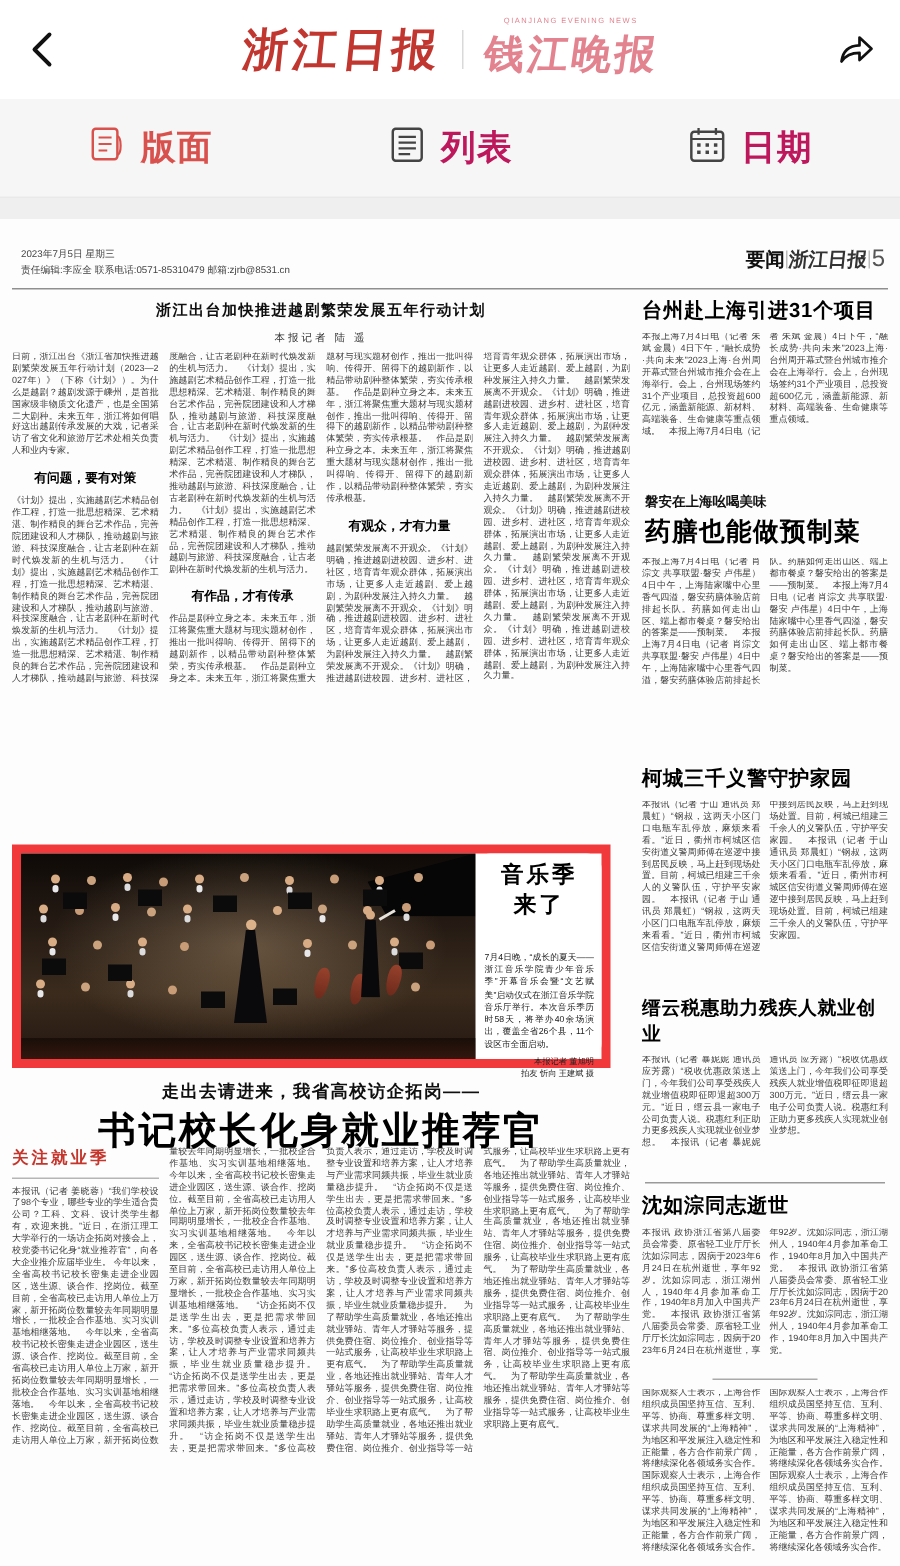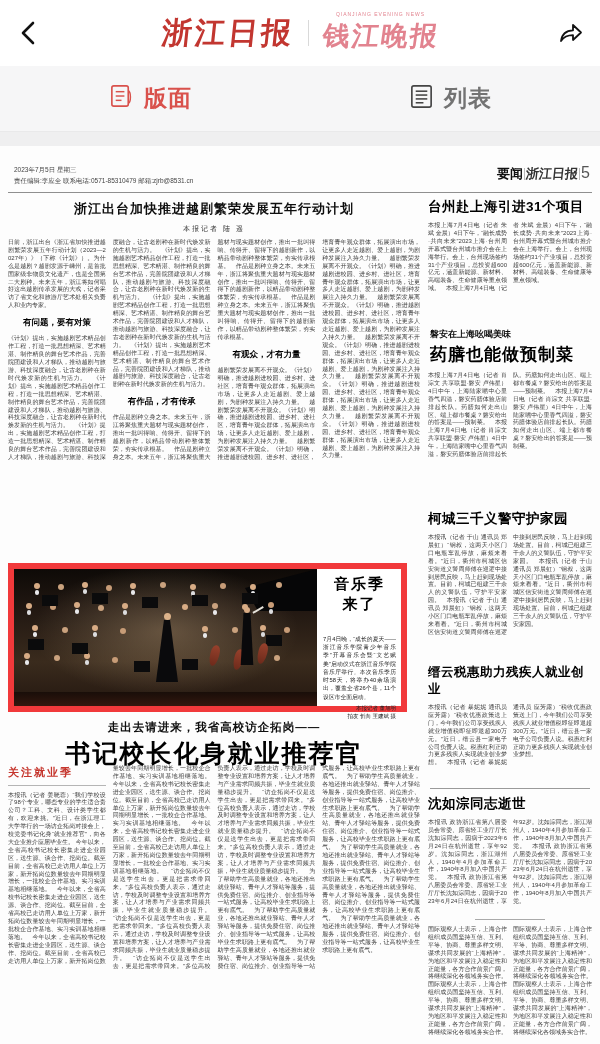--- a/index.html
+++ b/index.html
@@ -17,38 +17,38 @@
   .logo-div { width:1px; height:26px; background:#d9d9d9; }
   .logo-qj-wrap { display:flex; flex-direction:column; align-items:center; }
   .logo-qj-sub { font-size:5px; letter-spacing:1px; color:#e2838f; line-height:1; margin-bottom:1px; }
   .logo-qj { font-family:"DejaVu Serif","Liberation Serif",serif; font-weight:bold;
     font-size:27px; color:#e2838f; letter-spacing:2px; transform:skewX(-8deg); }
 
   
   .tab-bar { position:absolute; left:0; top:66px; width:600px; height:66px; background:#f6f6f7;
     display:flex; align-items:center; border-bottom:1px solid #e9e9ea; }
   .tab { flex:1; display:flex; align-items:flex-start; justify-content:center; gap:9px; cursor:pointer; }
-  .tab-label { font-size:23px; font-weight:600; color:#737373; letter-spacing:1px; }
+  .tab-label { font-size:23px; font-weight:600; color:#be185d; letter-spacing:1px; }
   .tab.active .tab-label { color:#d9514c; }
   .gray-strip { position:absolute; left:0; top:132px; width:600px; height:14px; background:#efeff0; }
 
   
   .paper { position:absolute; left:0; top:146px; width:600px; height:898px; background:#fdfdfd; color:#222; }
   .mast-left { position:absolute; left:14px; top:18px; font-size:6.5px; color:#444; line-height:1.7; }
   .mast-right { position:absolute; right:10px; top:18px; display:flex; align-items:baseline; gap:1px;text-align:right; }
   .mast-sec { font-size:13px; font-weight:800; color:#111; }
   .mast-sep { width:1px; height:12px; background:#bbb; align-self:center; }
   .mast-name { font-family:"DejaVu Serif","Liberation Serif",serif; font-size:13px; font-weight:bold;
     color:#333; transform:skewX(-6deg); }
   .mast-page { font-size:16px; color:#555; }
   .mast-rule { position:absolute; left:8px; right:8px; top:46px; border-top:1px solid #8f8f8f; }
 
   
   .lead { position:absolute; left:8px; top:54px; width:412px; }
-  .lead-kicker { text-align:center; font-size:13px; font-weight:700; color:#0f0f0f; letter-spacing:1px; }
+  .lead-kicker { text-align:center; font-size:10px; font-weight:700; color:#0f0f0f; letter-spacing:1px; }
   .lead-headline { text-align:center; font-size:27px; font-weight:900; color:#000;
     letter-spacing:1px; margin-top:3px; }
   .lead-byline { text-align:center; font-size:7px; color:#333; margin:6px 0 5px; letter-spacing:2px; }
   .news-cols { column-count:4; column-gap:7px; font-size:6px; line-height:1.32; text-align:justify;
     color:#3b3b3b; overflow:hidden; height:296px; word-break:break-all; }
   .news-cols h4 { font-size:8.5px; font-weight:800; color:#000; text-align:center; margin:7px 0;
     column-span:none; }
 
   
   .rail { position:absolute; left:428px; top:52px; width:164px; }
@@ -169,20 +169,39 @@
         <svg viewBox="0 0 28 28" width="27" height="27">
             <rect x="4" y="3" width="20" height="22" rx="2" fill="none" stroke="#444" stroke-width="1.7"></rect>
             <line x1="8" y1="8.5" x2="20" y2="8.5" stroke="#444" stroke-width="1.6"></line>
             <line x1="8" y1="12.5" x2="20" y2="12.5" stroke="#444" stroke-width="1.6"></line>
             <line x1="8" y1="16.5" x2="20" y2="16.5" stroke="#444" stroke-width="1.6"></line>
             <line x1="8" y1="20.5" x2="16" y2="20.5" stroke="#444" stroke-width="1.6"></line>
           </svg>
       </span>
       <span class="tab-label">列表</span>
     </div>
+    <div class="tab">
+      <span>
+        <svg viewBox="0 0 28 28" width="27" height="27">
+            <rect x="3" y="5" width="22" height="20" rx="2" fill="none" stroke="#444" stroke-width="1.7"></rect>
+            <line x1="8" y1="2.5" x2="8" y2="7" stroke="#444" stroke-width="1.6"></line>
+            <line x1="20" y1="2.5" x2="20" y2="7" stroke="#444" stroke-width="1.6"></line>
+            <line x1="3" y1="10" x2="25" y2="10" stroke="#444" stroke-width="1.4"></line>
+            <g fill="#444">
+              <rect x="7" y="13" width="2.4" height="2.4"></rect>
+              <rect x="12.8" y="13" width="2.4" height="2.4"></rect>
+              <rect x="18.6" y="13" width="2.4" height="2.4"></rect>
+              <rect x="7" y="18" width="2.4" height="2.4"></rect>
+              <rect x="12.8" y="18" width="2.4" height="2.4"></rect>
+              <rect x="18.6" y="18" width="2.4" height="2.4"></rect>
+            </g>
+          </svg>
+      </span>
+      <span class="tab-label">日期</span>
+    </div>
   </div>
   <div class="gray-strip"></div>
 
   <div class="paper">
 
     <div class="mast-left">
       <div>2023年7月5日 星期三</div>
       <div>责任编辑:李应全 联系电话:0571-85310479 邮箱:zjrb@8531.cn</div>
     </div>
     <div class="mast-right">

